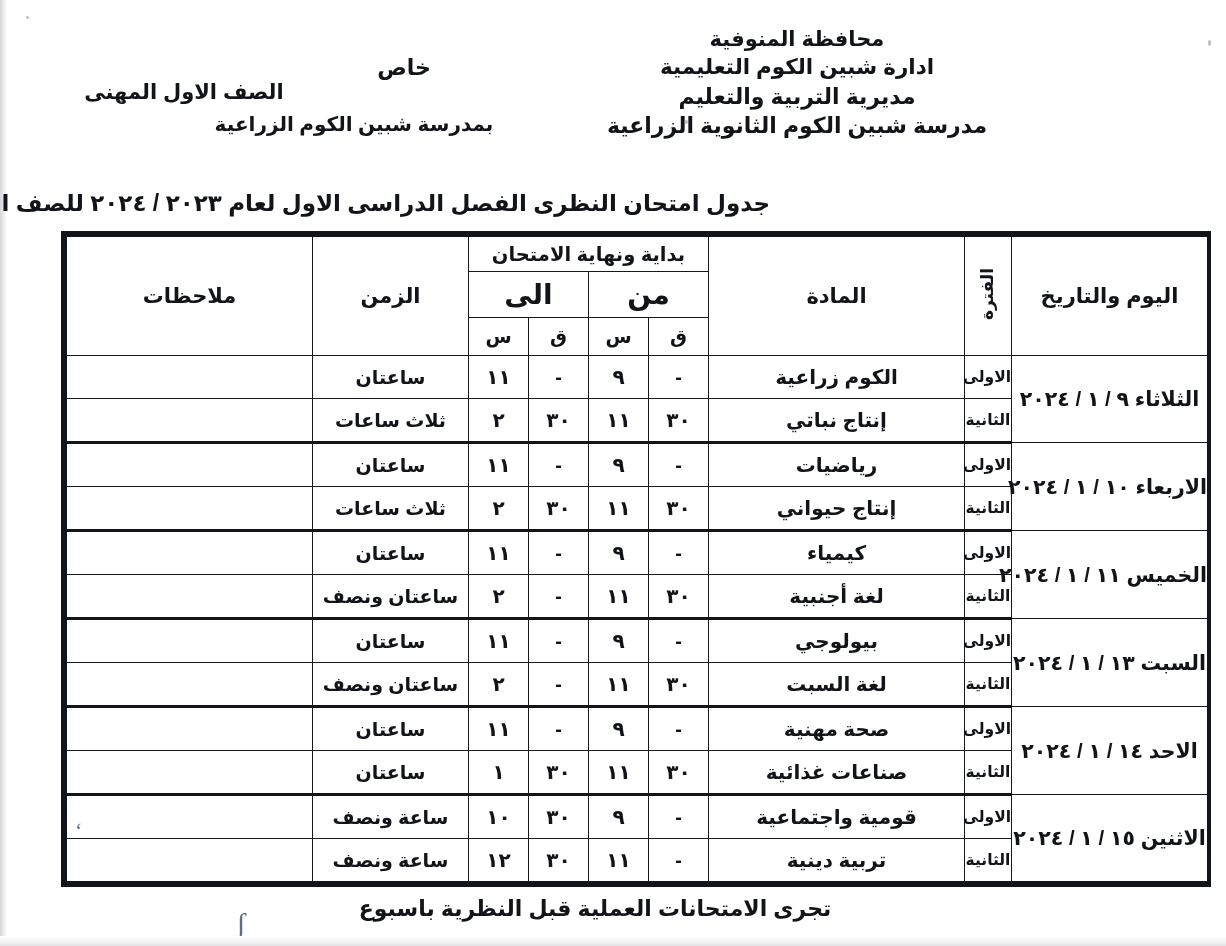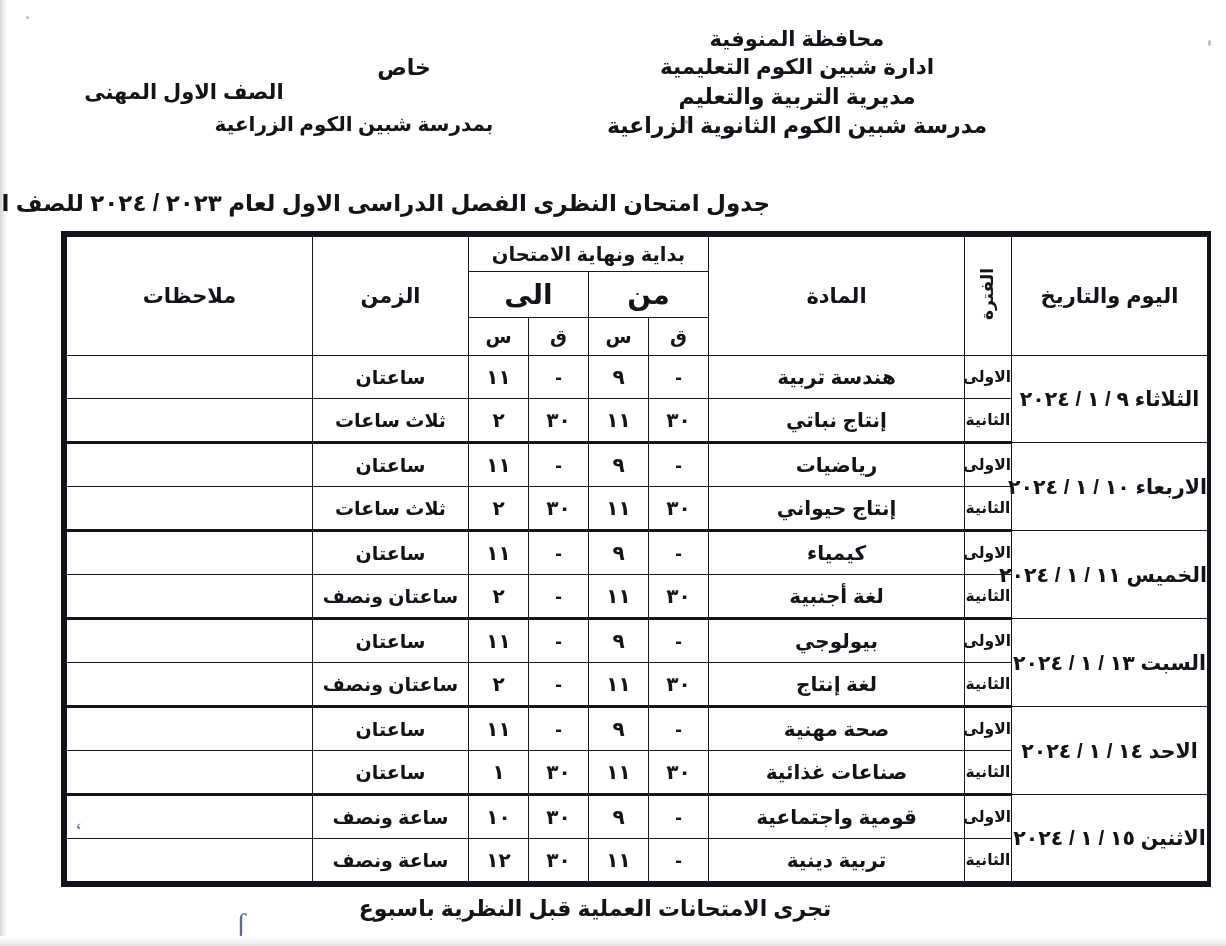--- a/index.html
+++ b/index.html
@@ -275,21 +275,21 @@
           <th class="h-q1 h-sq">ق</th>
           <th class="h-s1 h-sq">س</th>
           <th class="h-q2 h-sq">ق</th>
           <th class="h-s2 h-sq">س</th>
         </tr>
       </thead>
       <tbody id="sched-body">
           <tr class="body-row">
             <td class="c-day" rowspan="2">الثلاثاء ٩ / ١ / ٢٠٢٤</td>
             <td class="c-period">الاولى</td>
-            <td class="c-subject">هندسة تربية</td>
+            <td class="c-subject">الكوم زراعية</td>
             <td class="c-num">-</td>
             <td class="c-num">٩</td>
             <td class="c-num">-</td>
             <td class="c-num">١١</td>
             <td class="c-time">ساعتان</td>
             <td class="c-notes"></td>
           </tr>
           <tr class="body-row group-end">
             <td class="c-period">الثانية</td>
             <td class="c-subject">إنتاج نباتي</td>
@@ -348,21 +348,21 @@
             <td class="c-subject">بيولوجي</td>
             <td class="c-num">-</td>
             <td class="c-num">٩</td>
             <td class="c-num">-</td>
             <td class="c-num">١١</td>
             <td class="c-time">ساعتان</td>
             <td class="c-notes"></td>
           </tr>
           <tr class="body-row group-end">
             <td class="c-period">الثانية</td>
-            <td class="c-subject">لغة إنتاج</td>
+            <td class="c-subject">لغة السبت</td>
             <td class="c-num">٣٠</td>
             <td class="c-num">١١</td>
             <td class="c-num">-</td>
             <td class="c-num">٢</td>
             <td class="c-time">ساعتان  ونصف</td>
             <td class="c-notes"></td>
           </tr>
           <tr class="body-row">
             <td class="c-day" rowspan="2">الاحد ١٤ / ١ / ٢٠٢٤</td>
             <td class="c-period">الاولى</td>

